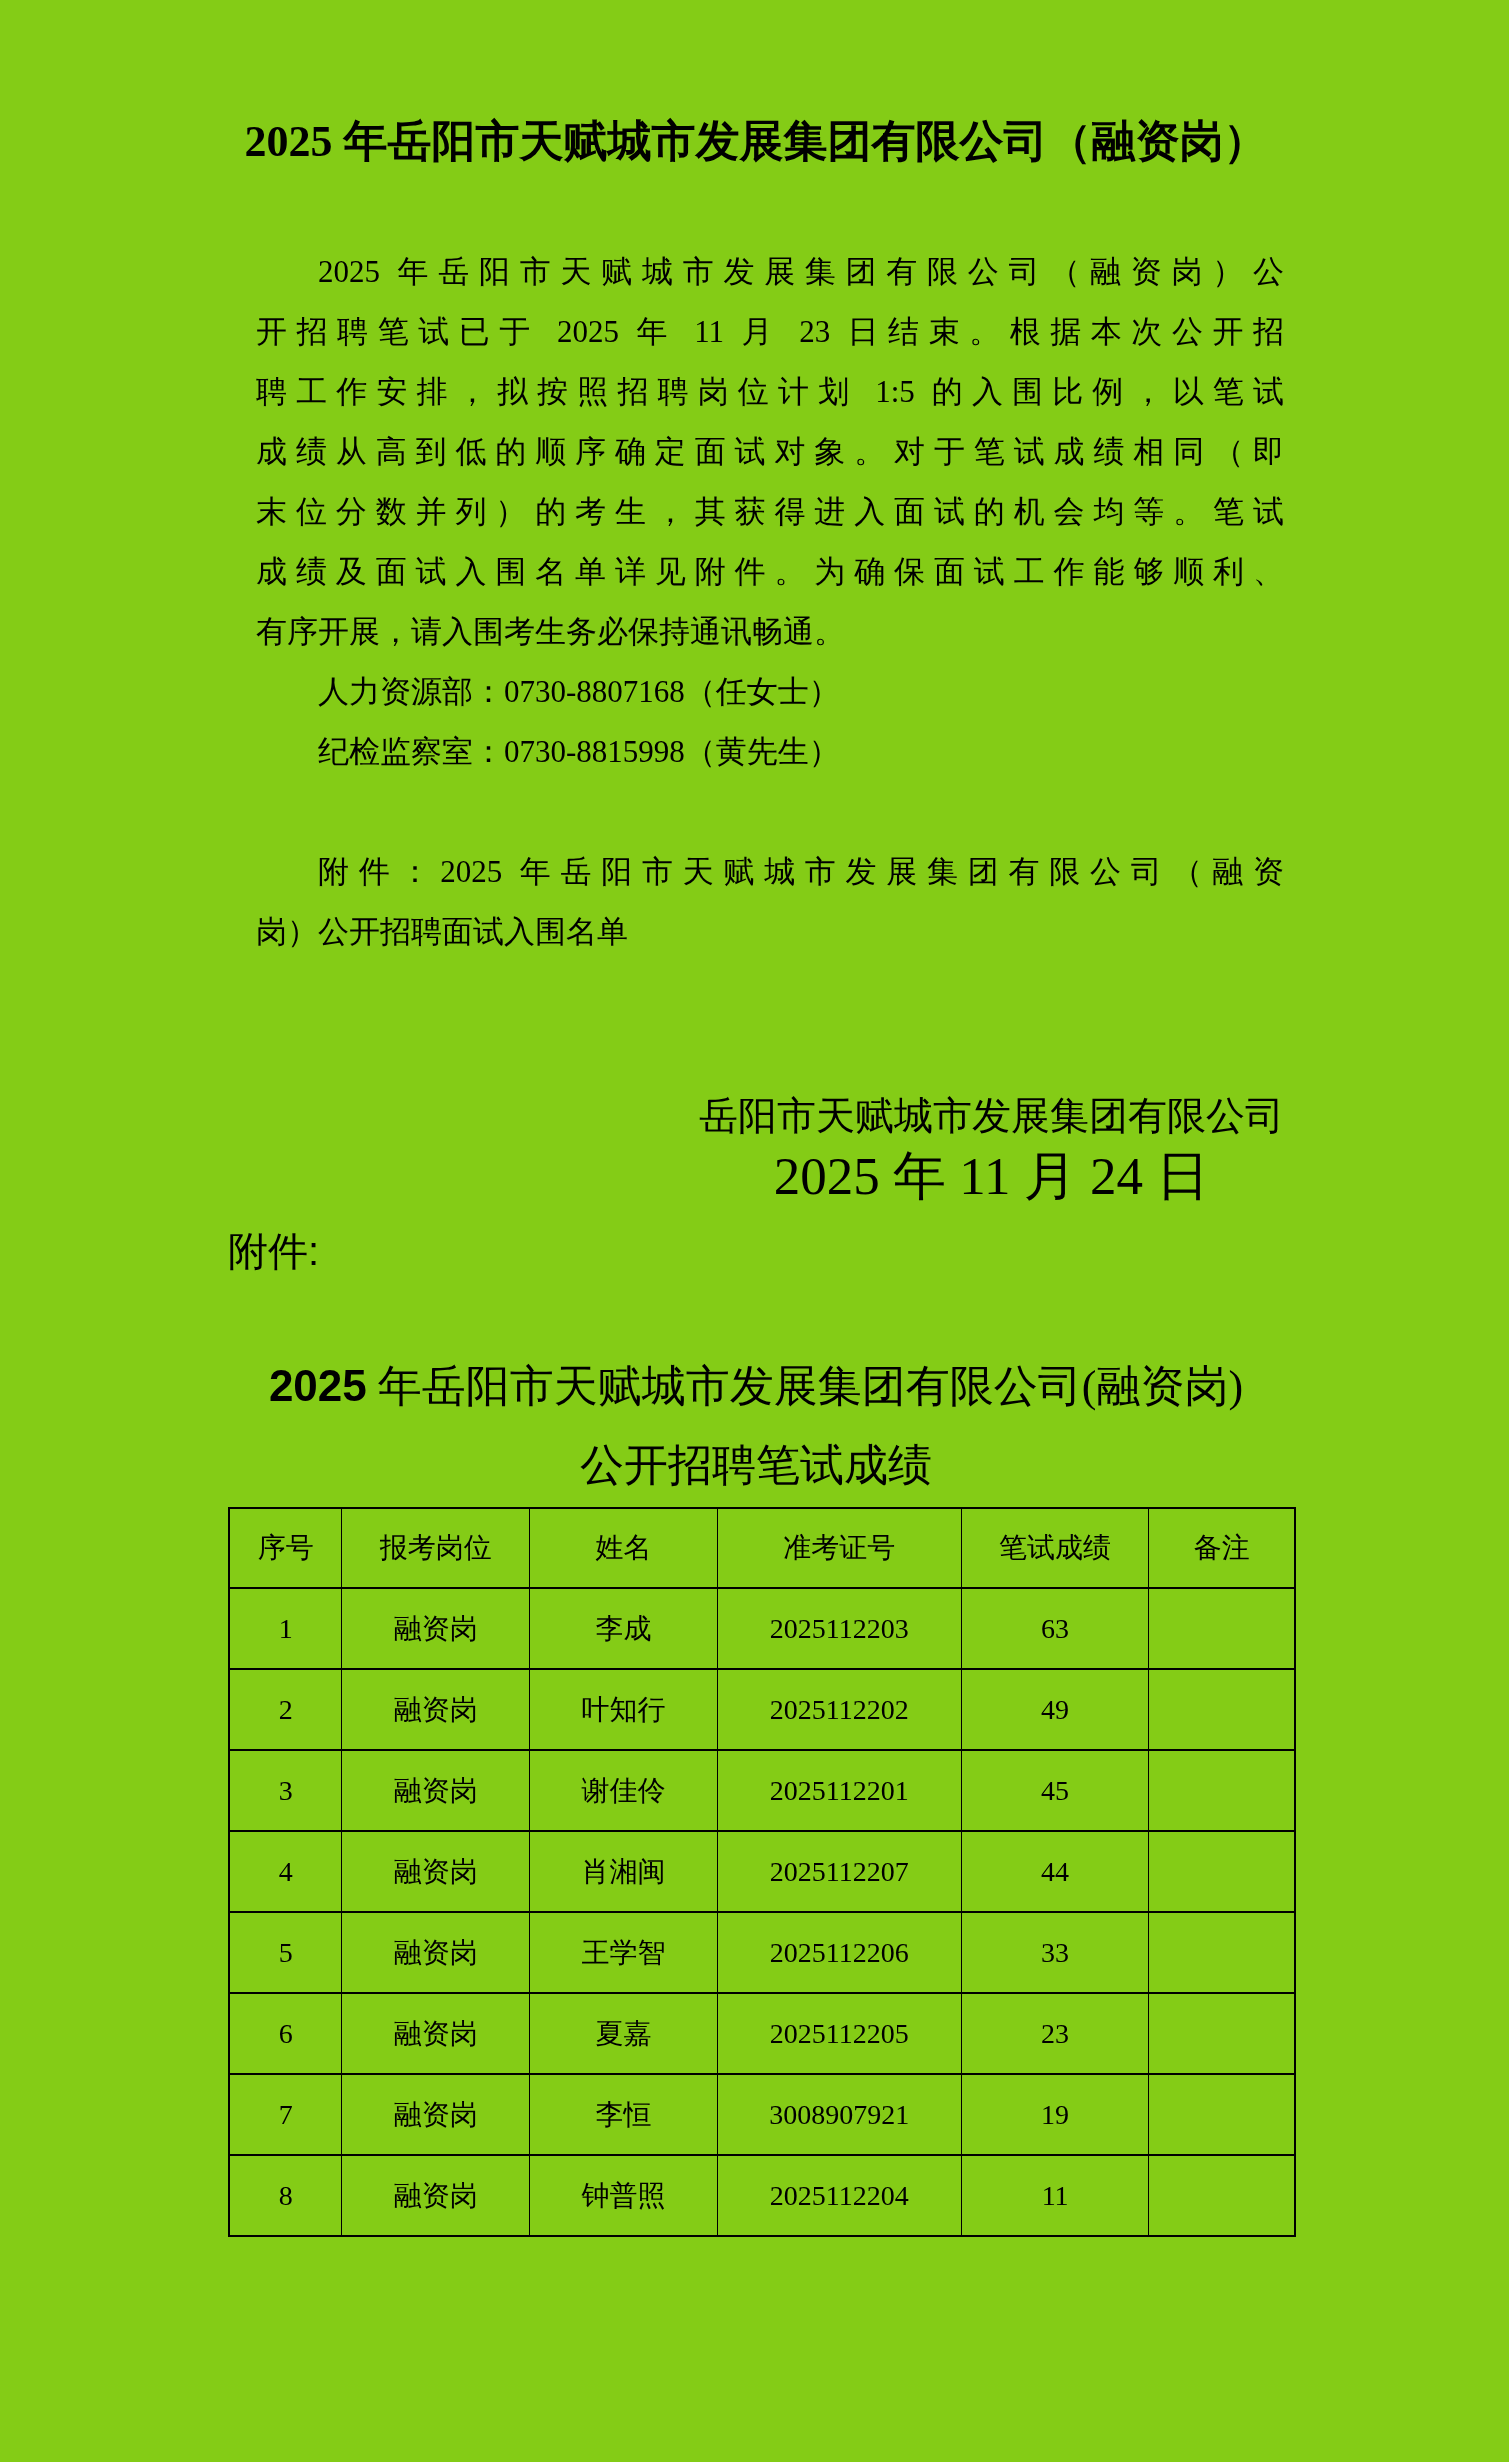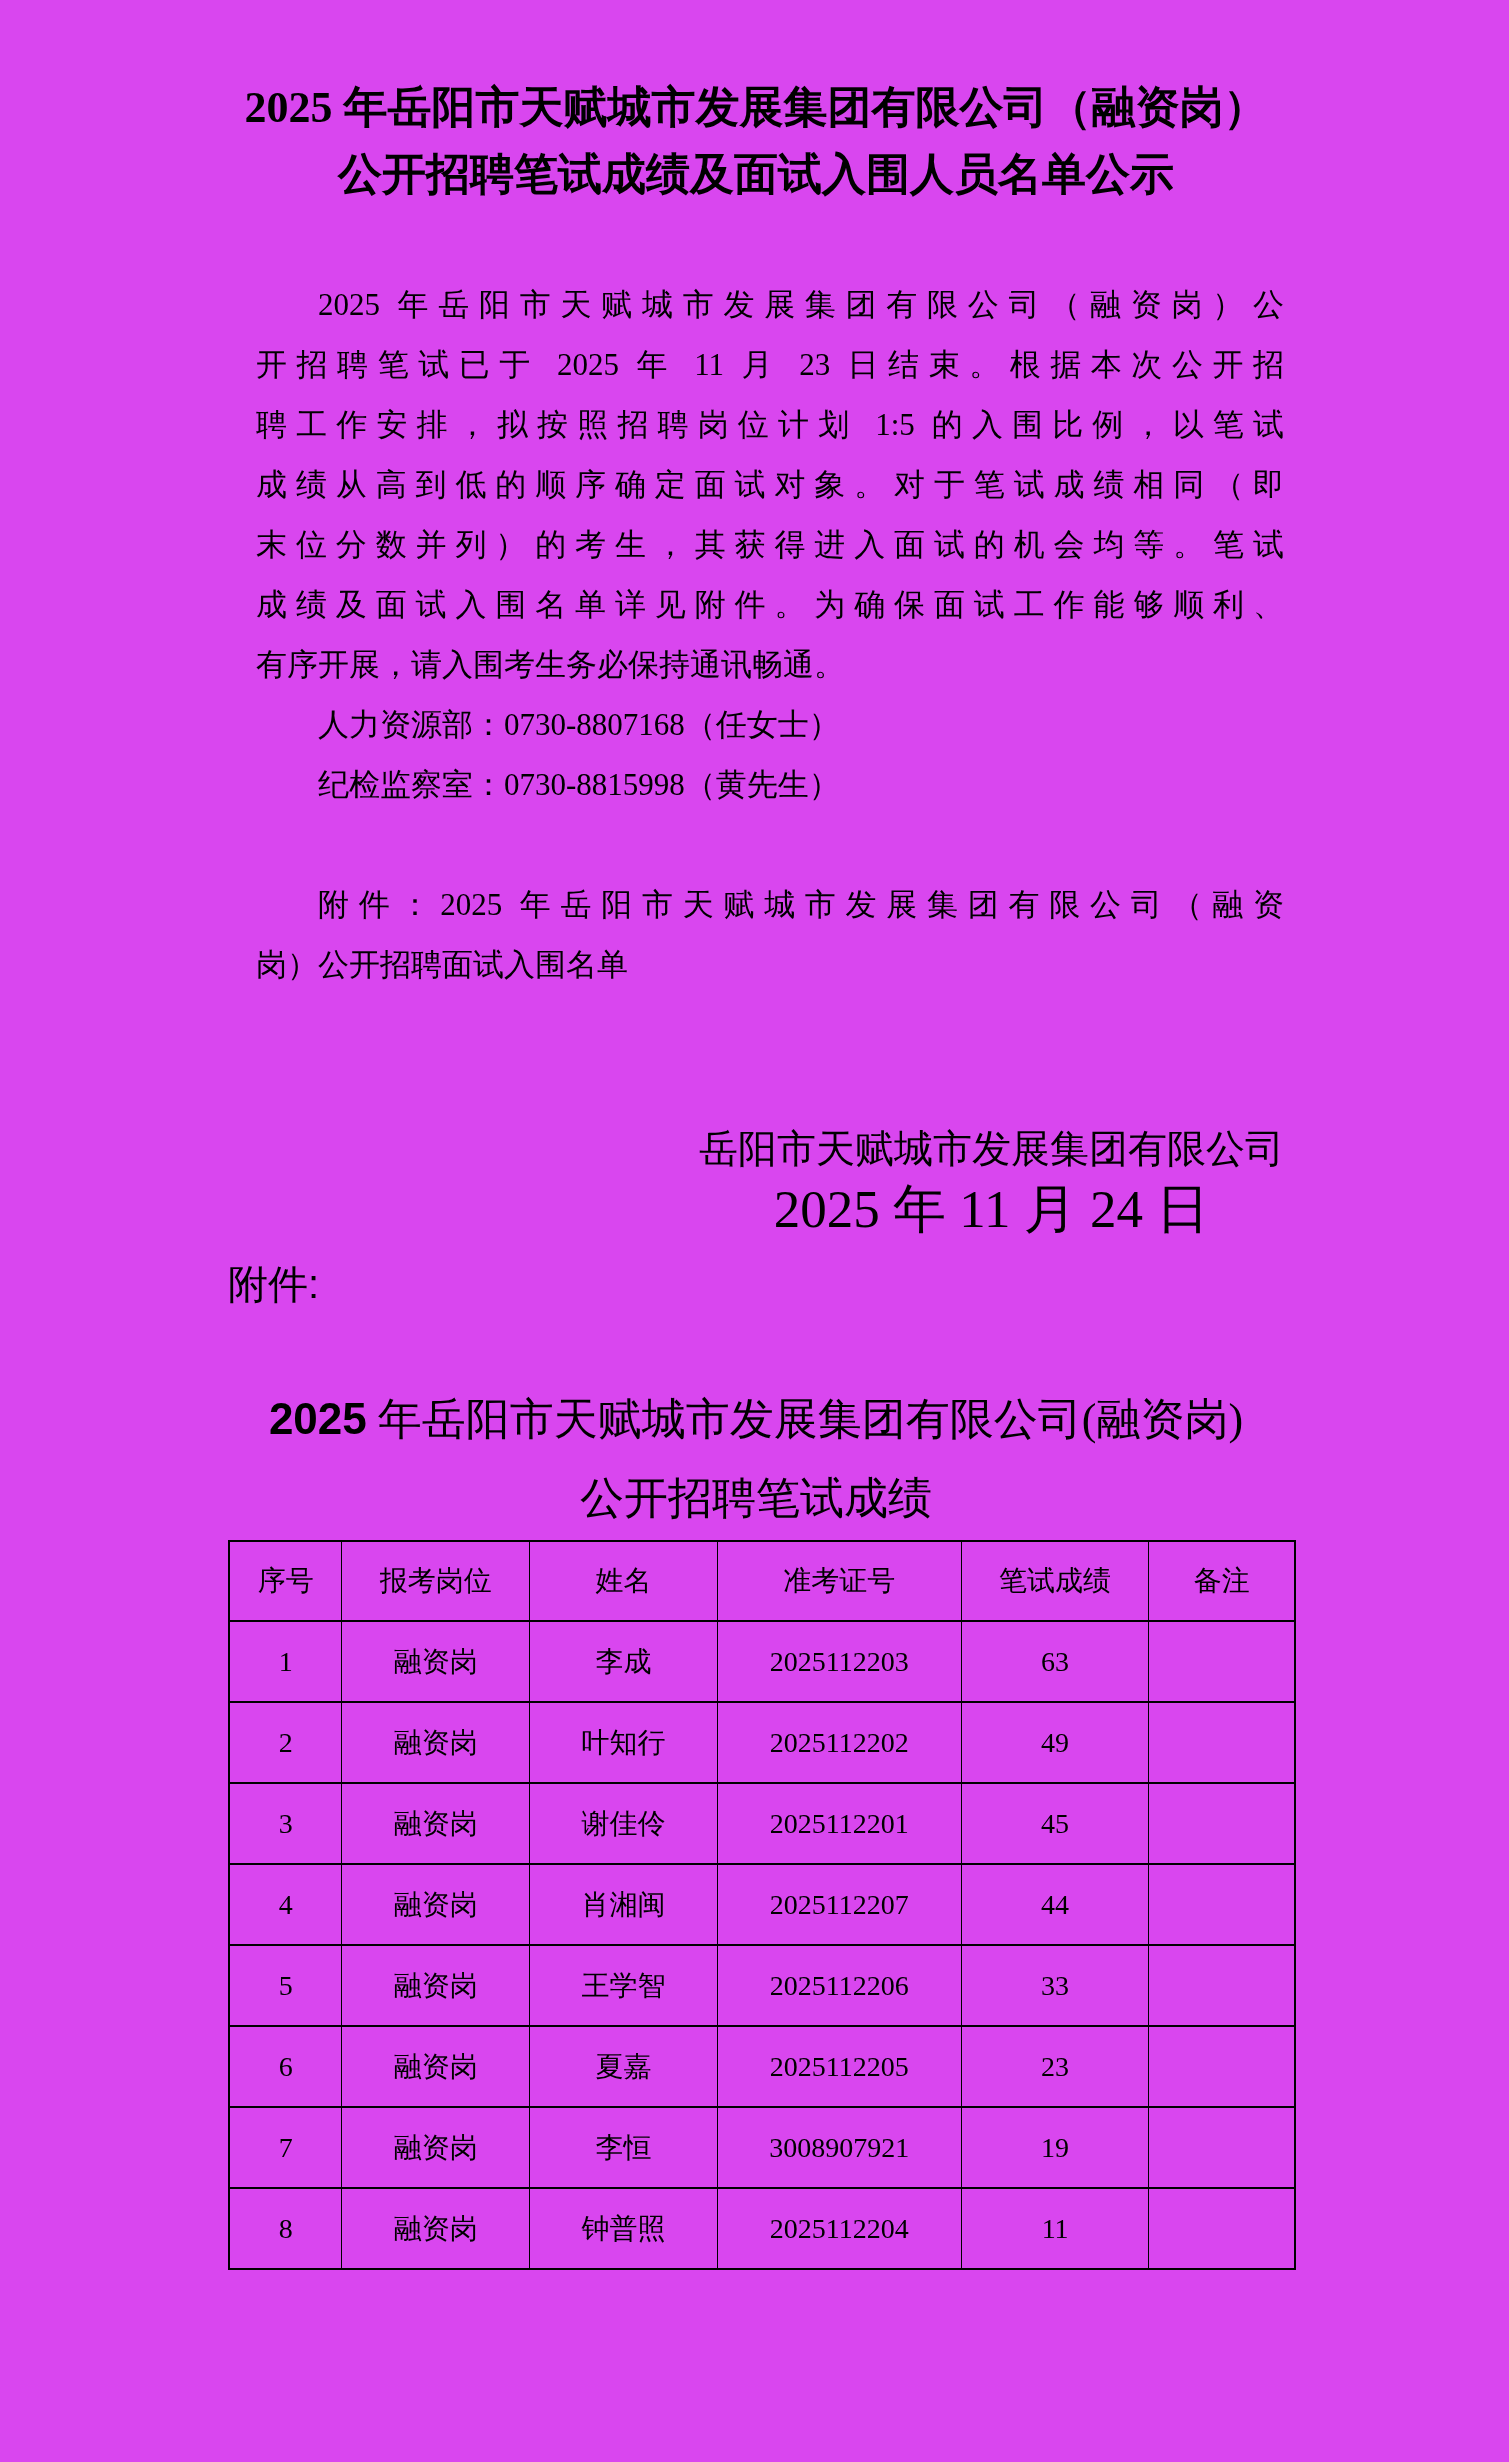--- a/index.html
+++ b/index.html
@@ -1,23 +1,23 @@
 <!DOCTYPE html>
 <html style="font-size:15px"><head>
 <meta charset="utf-8">
 <style>
   html, body { margin: 0; padding: 0; background: #ffffff; }
   .page {
     position: relative;
     width: 1509px;
     height: 2462px;
     box-sizing: border-box;
-    background: #d946ef;
+    background: #84cc16;
     color: #000000;
-    padding: 74px 225px 0 228px;
+    padding: 108px 225px 0 228px;
     overflow: hidden;
     font-family: "Liberation Serif", "DejaVu Serif", serif;
   }
   .main-title {
     margin: 0;
     text-align: center;
     font-size: 44px;
     line-height: 67px;
     font-weight: bold;
     font-family: "Liberation Serif", "DejaVu Serif", serif;
@@ -85,21 +85,20 @@
   col.c-score  { width: 17.6%; }
   col.c-remark { width: 13.7%; }
 </style>
 </head>
 <body>
 
 <div class="page">
 
   <h1 class="main-title">
     <span class="tl">2025 年岳阳市天赋城市发展集团有限公司（融资岗）</span>
-    <span class="tl">公开招聘笔试成绩及面试入围人员名单公示</span>
   </h1>
 
   <div class="para">
     <div class="line just indent">2025 年岳阳市天赋城市发展集团有限公司（融资岗）公</div>
     <div class="line just">开招聘笔试已于 2025 年 11 月 23 日结束。根据本次公开招</div>
     <div class="line just">聘工作安排，拟按照招聘岗位计划 1:5 的入围比例，以笔试</div>
     <div class="line just">成绩从高到低的顺序确定面试对象。对于笔试成绩相同（即</div>
     <div class="line just">末位分数并列）的考生，其获得进入面试的机会均等。笔试</div>
     <div class="line just">成绩及面试入围名单详见附件。为确保面试工作能够顺利、</div>
     <div class="line">有序开展，请入围考生务必保持通讯畅通。</div>

